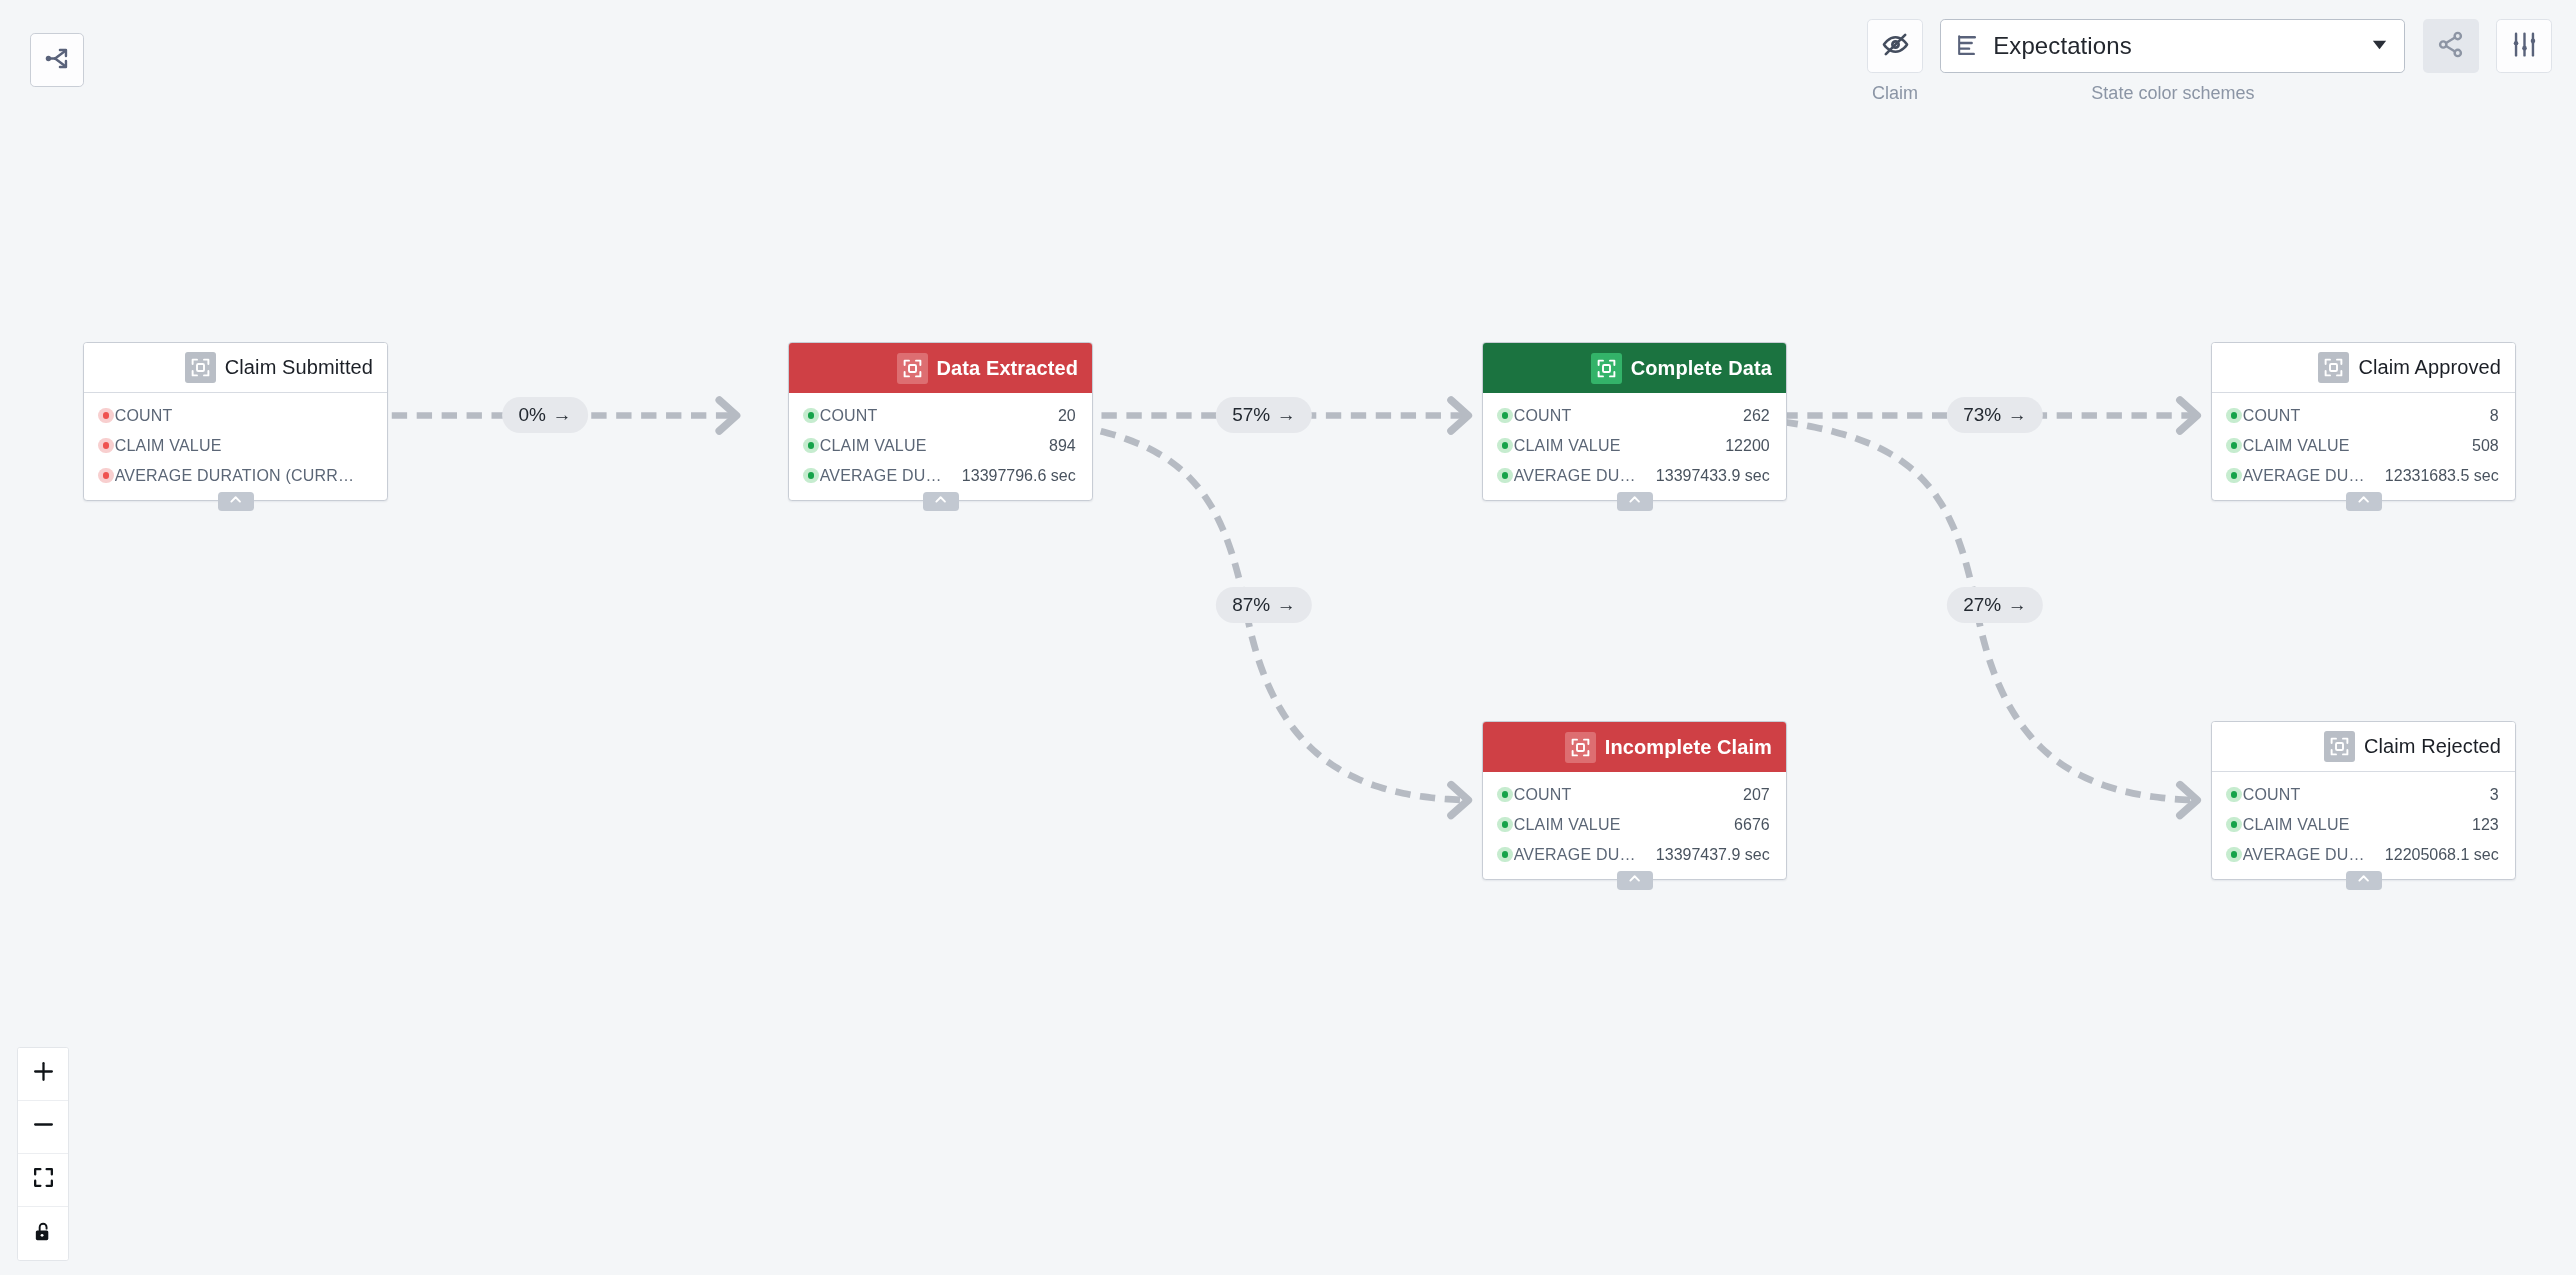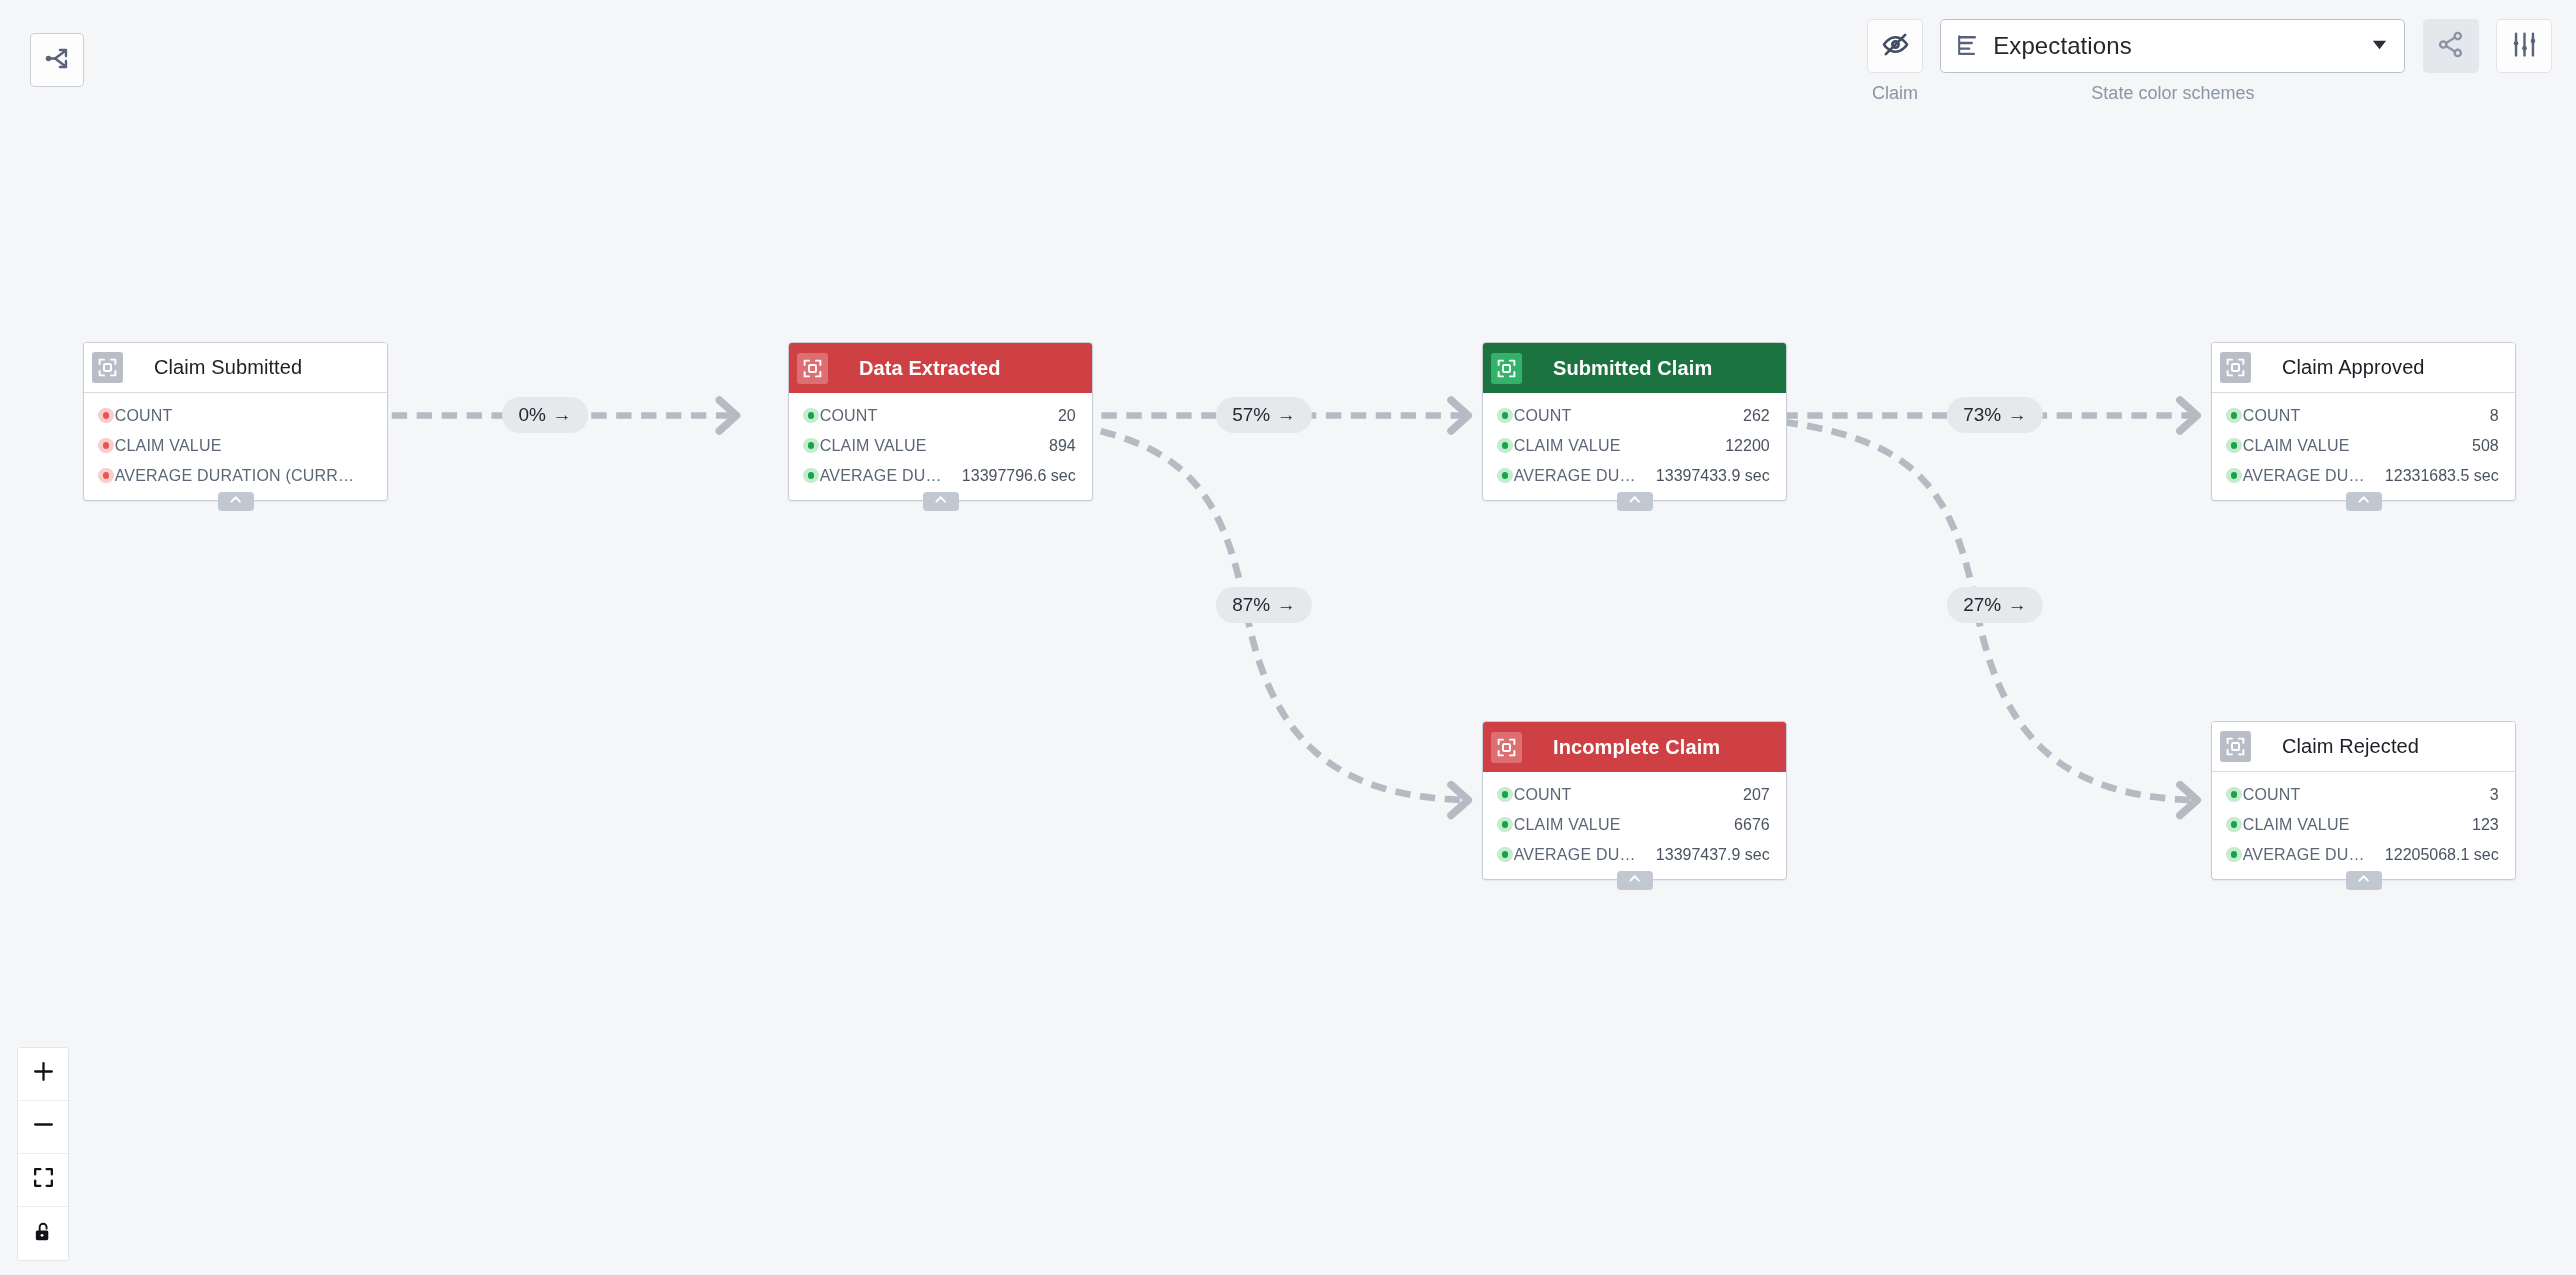--- a/index.html
+++ b/index.html
@@ -51,23 +51,23 @@
   .node {
     position: absolute;
     width: 305px;
     background: #ffffff;
     border: 1px solid #c8cdd5;
     border-radius: 3.8px;
     box-shadow: 0 1px 1.9px rgba(20,30,50,.07);
     cursor: pointer;
   }
   .node-header {
-    height: 50px; display: flex; align-items: center; gap: 31px;
-    padding: 0 8px;
-    border-top-left-radius: 2.9px; border-top-right-radius: 2.9px;
+    height: 50px; display: flex; align-items: center; gap: 9px;
+    padding: 0 14px;
+    border-top-left-radius: 2.9px; border-top-right-radius: 2.9px; justify-content: flex-end;
   }
   .node-header.plain { background: #ffffff; border-bottom: 1px solid #d7dbe2; }
   .node-header.red   { background: #cf4045; }
   .node-header.green { background: #1b7340; }
   .hdr-icon {
     width: 31px; height: 31px; border-radius: 2.9px;
     display: flex; align-items: center; justify-content: center; flex: 0 0 auto;
   }
   .node-header.plain .hdr-icon { background: #b9bec6; }
   .node-header.red   .hdr-icon { background: #dd6e71; }
@@ -327,21 +327,21 @@
     <div class="node-header green">
       <span class="hdr-icon">
         <svg width="21" height="21" viewBox="0 0 24 24" fill="none" stroke="#ffffff" stroke-width="2.2" stroke-linecap="round" stroke-linejoin="round">
           <path d="M3 8 V3 H8"></path>
             <path d="M16 3 H21 V8"></path>
             <path d="M21 16 V21 H16"></path>
             <path d="M8 21 H3 V16"></path>
           <rect x="8" y="8" width="8" height="8" rx="1.4"></rect>
         </svg>
       </span>
-      <span class="hdr-title">Submitted Claim</span>
+      <span class="hdr-title">Complete Data</span>
     </div>
     <div class="metrics">
       <div class="metric">
         <span class="dot green"></span>
         <span class="m-label">COUNT</span>
         <span class="m-value">262</span>
       </div>
       <div class="metric">
         <span class="dot green"></span>
         <span class="m-label">CLAIM VALUE</span>

